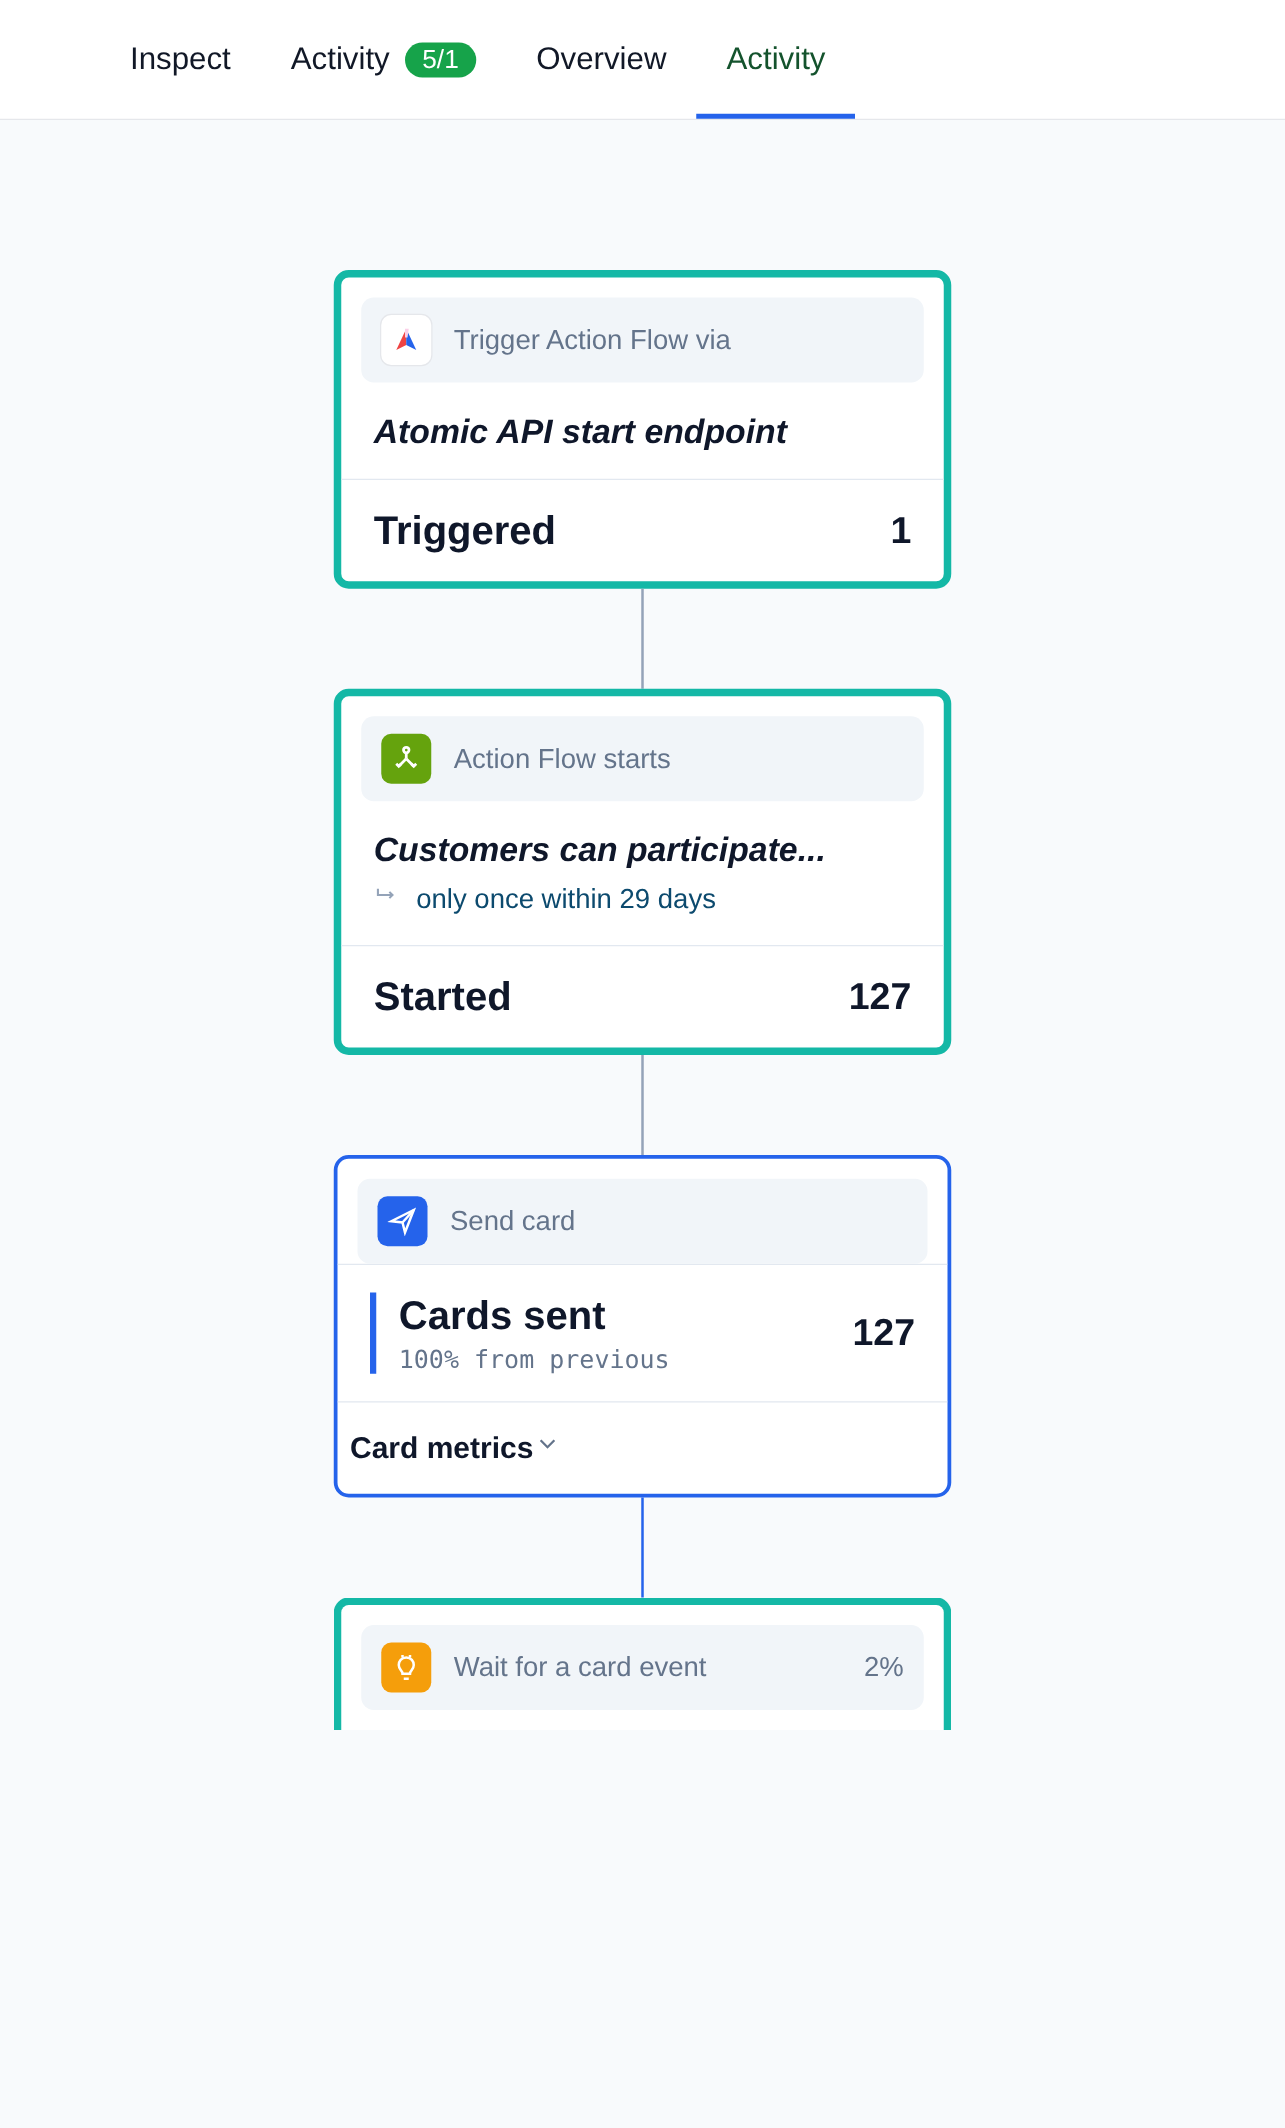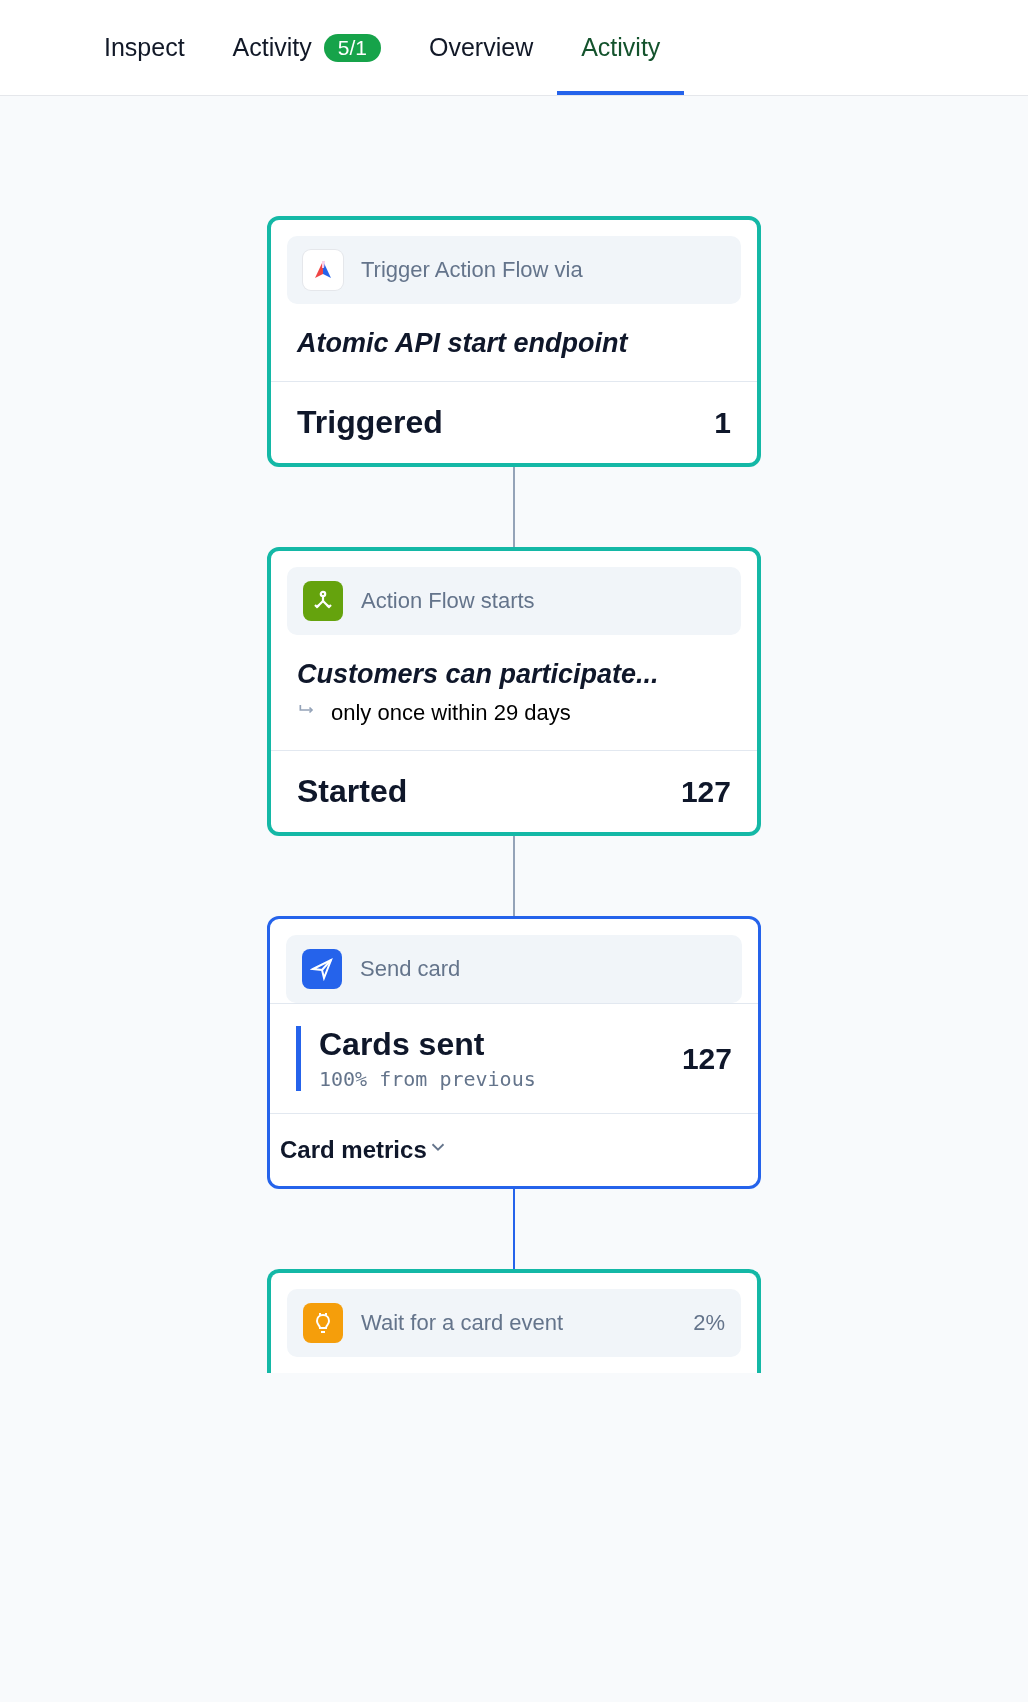--- a/index.html
+++ b/index.html
@@ -49,21 +49,21 @@
     .canvas {
       display: flex;
       flex-direction: column;
       align-items: center;
       padding-top: 120px;
       padding-bottom: 0;
     }
     .card {
       width: 494px;
       background: #fff;
-      border: 4px solid #14b8a6;
+      border: 6px solid #14b8a6;
       border-radius: 12px;
       overflow: hidden;
     }
     .card.selected {
       border: 3px solid #2563eb;
     }
     .card-head {
       padding: 16px 16px 0 16px;
     }
     .stage-bar {
@@ -90,21 +90,21 @@
       align-items: center;
       justify-content: center;
       flex-shrink: 0;
     }
     .icon-box.white { background: #fff; box-shadow: 0 0 0 1px #e5e7eb; }
     .icon-box.green { background: #65a30d; }
     .icon-box.blue  { background: #2563eb; }
     .icon-box.amber { background: #f59e0b; }
     .card-title-wrap { padding: 24px 26px 22px 26px; display:flex; align-items:center; justify-content:space-between; }
     .card-title { font-size: 27px; font-weight: 700; font-style: italic; }
-    .card-sub { padding: 0 26px 24px 26px; display:flex; align-items:center; gap:14px; color:#000000; font-size:22px; }
+    .card-sub { padding: 0 26px 24px 26px; display:flex; align-items:center; gap:14px; color:#0c4a6e; font-size:22px; }
     .divider { height:1px; background:#e2e8f0; width:100%; }
     .stat-row { padding: 22px 26px; display:flex; justify-content:space-between; align-items:center; }
     .stat-label { font-size: 32px; font-weight:700; }
     .stat-value { font-size: 30px; font-weight:700; }
     .stat-left-border { border-left: 5px solid #2563eb; padding-left: 18px; }
     .sub-label { font-size: 20px; font-family: ui-monospace, Menlo, monospace; color:#64748b; margin-top:4px; }
     .metrics-row { padding: 22px 10px; display:flex; align-items:center; font-size:24px; font-weight:700; }
     .connector { width:2px; background:#94a3b8; height:80px; }
     .connector.active { background:#2563eb; }
     .menu-btn {

